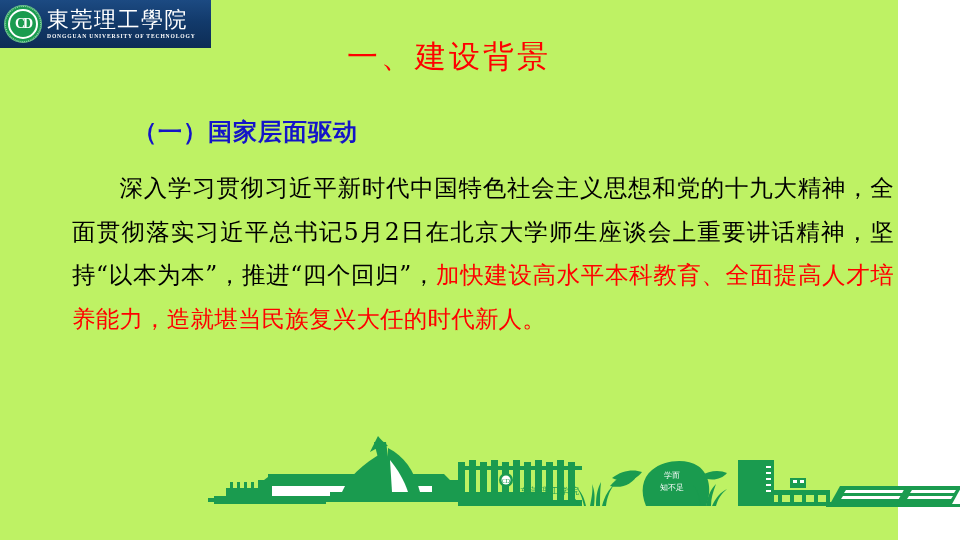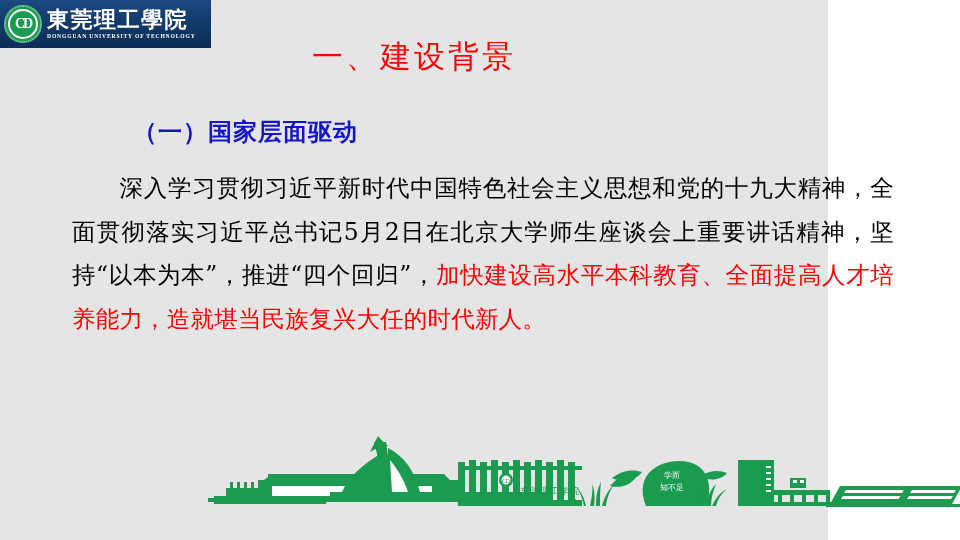--- a/index.html
+++ b/index.html
@@ -1,21 +1,21 @@
 <!DOCTYPE html>
 <html><head>
 <meta charset="utf-8">
 <style>
   html,body{margin:0;padding:0;}
   body{
     width:960px;height:540px;overflow:hidden;position:relative;
     background:#ffffff;
     font-family:"Liberation Serif","DejaVu Serif",serif;
   }
-  .slide{position:absolute;inset:0;width:828px;height:540px;background:#e5e5e5;}
+  .slide{position:absolute;inset:0;width:898px;height:540px;background:#bef264;}
 
   
   .header-banner{
     position:absolute;left:0;top:0;width:211px;height:48px;
     background:linear-gradient(180deg,#1c4a82 0%,#123a6b 45%,#0d2d55 100%);
     display:flex;align-items:center;overflow:hidden;
   }
   .emblem{
     position:relative;width:38px;height:38px;margin-left:4px;flex:0 0 38px;
     border-radius:50%;
@@ -34,21 +34,21 @@
   }
   .emblem-dots{
     position:absolute;left:1px;top:1px;width:36px;height:36px;border-radius:50%;
     border:1px dotted rgba(255,255,255,.55);box-sizing:border-box;
   }
   .banner-text{
     display:flex;flex-direction:column;justify-content:center;
     margin-left:5px;flex:1 1 auto;min-width:0;
   }
   .banner-cn{
-    color:#ffffff;font-size:22px;line-height:1.05;font-weight:bold;
+    color:#ffffff;font-size:22px;line-height:1.05;font-weight:normal;
     letter-spacing:1.5px;white-space:nowrap;
     font-family:"DejaVu Serif","Liberation Serif",serif;
   }
   .banner-en{
     color:#ffffff;font-size:5.6px;line-height:1.2;font-weight:bold;
     letter-spacing:.85px;white-space:nowrap;margin-top:2px;
     font-family:"Liberation Serif",serif;
   }
 
   

